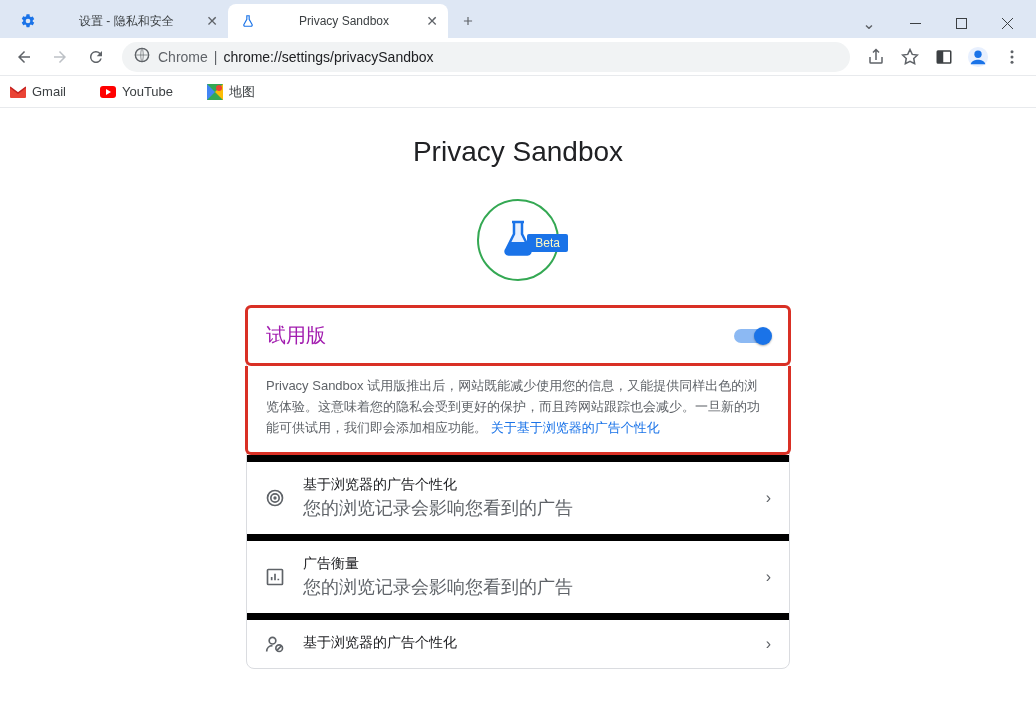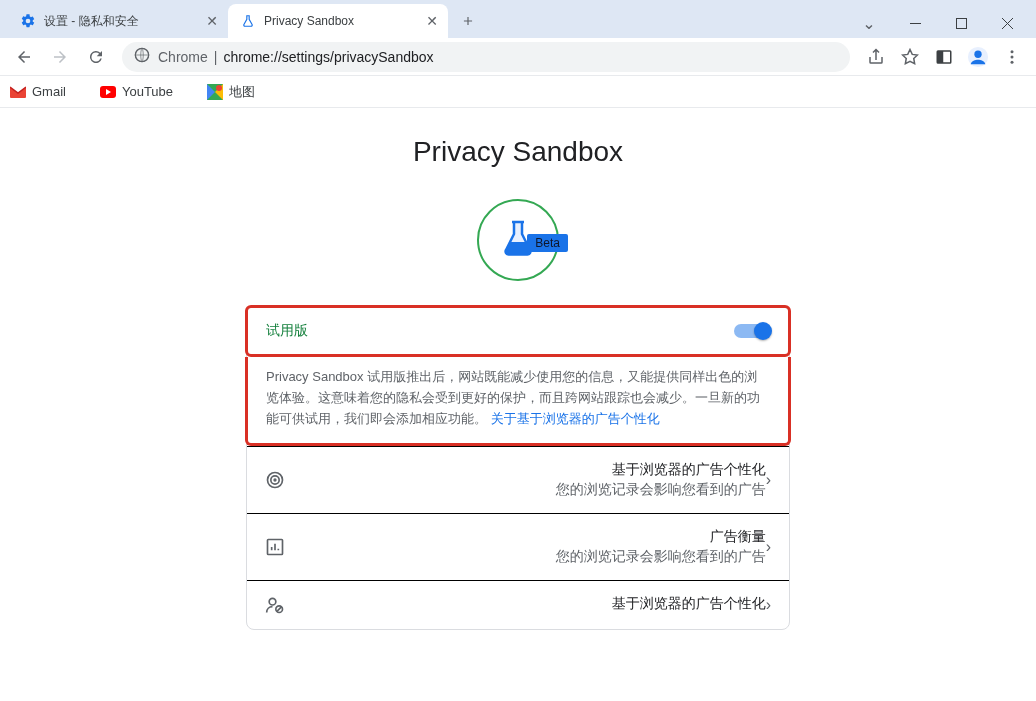--- a/index.html
+++ b/index.html
@@ -3,21 +3,21 @@
   <meta charset="utf-8">
   <style>
     * { margin: 0; padding: 0; box-sizing: border-box; font-family: "Segoe UI", Arial, sans-serif; }
     body { width: 1036px; height: 701px; background: #fff; overflow: hidden; }
 
     
     .titlebar { height: 38px; background: #dee7f4; display: flex; align-items: flex-end; padding-left: 8px; }
     .tab { display: flex; align-items: center; height: 34px; padding: 0 8px 0 12px; border-radius: 8px 8px 0 0; font-size: 12px; color: #3c4043; width: 220px; position: relative; }
     .tab.active { background: #fff; }
     .tab-icon { width: 16px; height: 16px; margin-right: 8px; display: flex; align-items: center; justify-content: center; }
-    .tab-title { flex: 1; white-space: nowrap; overflow: hidden; text-overflow: ellipsis; }
+    .tab-title { flex: 1; white-space: nowrap; overflow: hidden; text-overflow: ellipsis; margin-left: 35px; }
     .tab-close { width: 16px; height: 16px; display: flex; align-items: center; justify-content: center; color: #5f6368; font-size: 14px; border-radius: 50%; }
     .newtab { width: 28px; height: 28px; display: flex; align-items: center; justify-content: center; border-radius: 50%; margin-left: 6px; margin-bottom: 3px; }
     .window-controls { margin-left: auto; display: flex; height: 30px; align-items: center; padding-right: 6px; }
     .win-btn { width: 46px; height: 30px; display: flex; align-items: center; justify-content: center; color: #3c4043; font-size: 13px; }
     .win-chevron { width: 46px; display: flex; align-items: center; justify-content: center; color: #5f6368; font-size: 16px; }
 
     
     .toolbar { height: 38px; background: #fff; display: flex; align-items: center; padding: 0 8px; gap: 4px; border-bottom: 1px solid #e8eaed; }
     .nav-btn { width: 32px; height: 32px; display: flex; align-items: center; justify-content: center; border-radius: 50%; color: #5f6368; }
     .nav-btn.disabled { color: #bdc1c6; }
@@ -32,33 +32,33 @@
     .bookmark { display: flex; align-items: center; gap: 6px; font-size: 13px; color: #3c4043; }
     .bm-icon { width: 16px; height: 16px; display: flex; align-items: center; justify-content: center; }
 
     
     .content { background: #fff; height: calc(701px - 38px - 38px - 32px); overflow-y: auto; display: flex; flex-direction: column; align-items: center; padding-top: 28px; }
     .page-title { font-size: 28px; color: #202124; font-weight: 400; margin-bottom: 30px; }
     .hero-icon { margin-bottom: 20px; position: relative; }
     .card { width: 544px; background: #fff; border: 1px solid #dadce0; border-radius: 8px; padding: 0; }
 
     .highlight-top { border: 3px solid #d93025; border-radius: 6px; padding: 14px 18px; display: flex; justify-content: space-between; align-items: center; margin: -2px -2px 0 -2px; }
-    .toggle-label { font-size: 14px; color: #15803d; }
+    .toggle-label { font-size: 20px; color: #a21caf; }
     .toggle-real { width: 36px; height: 14px; background: rgba(26,115,232,0.5); border-radius: 8px; position: relative; }
     .toggle-real::after { content: ''; width: 18px; height: 18px; border-radius: 50%; background: #1a73e8; position: absolute; right: -2px; top: -2px; box-shadow: 0 1px 2px rgba(0,0,0,0.3); }
 
     .highlight-desc { border: 3px solid #d93025; border-top: none; border-radius: 0 0 6px 6px; padding: 10px 18px 14px 18px; margin: 0 -2px; }
     .desc-text { font-size: 13px; color: #5f6368; line-height: 1.6; }
     .desc-link { color: #1a73e8; text-decoration: none; }
 
-    .row { padding: 14px 18px; display: flex; align-items: center; border-top: 1px solid #000000; text-align: right; }
+    .row { padding: 14px 18px; display: flex; align-items: center; gap: 18px; border-top: 7px solid #000000; }
     .row-icon { width: 20px; height: 20px; color: #5f6368; display: flex; align-items: center; justify-content: center; flex-shrink: 0; }
     .row-body { flex: 1; }
     .row-title { font-size: 14px; color: #202124; margin-bottom: 2px; }
-    .row-sub { font-size: 14px; color: #5f6368; }
+    .row-sub { font-size: 18px; color: #5f6368; }
     .row-chevron { color: #5f6368; }
   </style>
 </head>
 <body>
 
 <div class="titlebar">
   <div class="tab">
     <span class="tab-icon">
       <svg width="16" height="16" viewBox="0 0 24 24" fill="#1a73e8">
           <path d="M19.14,12.94a7,7,0,0,0,.05-.94,7,7,0,0,0-.05-.94l2-1.58a.5.5,0,0,0,.12-.64l-1.9-3.3a.5.5,0,0,0-.61-.22l-2.39,1a7,7,0,0,0-1.62-.94l-.36-2.54A.5.5,0,0,0,13.9,2H10.1a.5.5,0,0,0-.49.42L9.25,5a7,7,0,0,0-1.62.94l-2.39-1a.5.5,0,0,0-.61.22l-1.9,3.3a.5.5,0,0,0,.12.64l2,1.58a7,7,0,0,0,0,1.88l-2,1.58a.5.5,0,0,0-.12.64l1.9,3.3a.5.5,0,0,0,.61.22l2.39-1a7,7,0,0,0,1.62.94l.36,2.54a.5.5,0,0,0,.49.42h3.8a.5.5,0,0,0,.49-.42l.36-2.54a7,7,0,0,0,1.62-.94l2.39,1a.5.5,0,0,0,.61-.22l1.9-3.3a.5.5,0,0,0-.12-.64ZM12,15.5A3.5,3.5,0,1,1,15.5,12,3.5,3.5,0,0,1,12,15.5Z"></path>
@@ -198,21 +198,21 @@
 
 <div class="content">
   <h1 class="page-title">Privacy Sandbox</h1>
 
   <div class="hero-icon">
     <svg width="84" height="84" viewBox="0 0 84 84">
       <circle cx="42" cy="42" r="40" fill="none" stroke="#34a853" stroke-width="2"></circle>
       <path d="M36 24h12M38 24v12l-8 16a3 3 0 0 0 2.7 4.5h18.6A3 3 0 0 0 54 52l-8-16V24" fill="#e8f0fe" stroke="#1a73e8" stroke-width="2.5" stroke-linejoin="round"></path>
       <path d="M34 44h16l4 8a3 3 0 0 1-2.7 4.5H32.7A3 3 0 0 1 30 52z" fill="#1a73e8"></path>
     </svg>
-    <div style="position:absolute;right:-8px;top:36px;background:#1a73e8;color:#0f172a;font-size:12px;padding:2px 8px;border-radius:2px;font-weight:500">Beta</div>
+    <div style="position:absolute;right:-8px;top:36px;background:#1a73e8;color:#fef9c3;font-size:12px;padding:2px 8px;border-radius:2px;font-weight:500">Beta</div>
   </div>
 
   <div class="card">
     <div class="highlight-top">
       <span class="toggle-label">试用版</span>
       <div class="toggle-real"></div>
     </div>
     <div class="highlight-desc">
       <p class="desc-text">
         <span>Privacy Sandbox 试用版推出后，网站既能减少使用您的信息，又能提供同样出色的浏览体验。这意味着您的隐私会受到更好的保护，而且跨网站跟踪也会减少。一旦新的功能可供试用，我们即会添加相应功能。</span>

